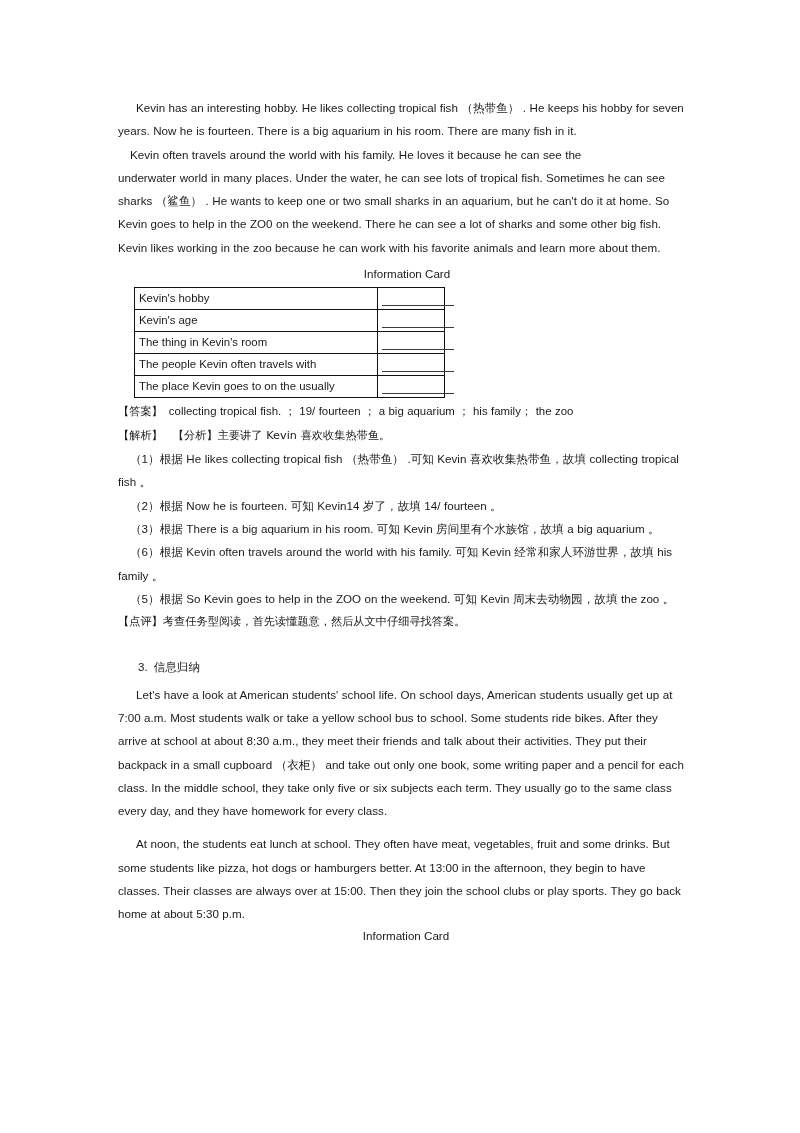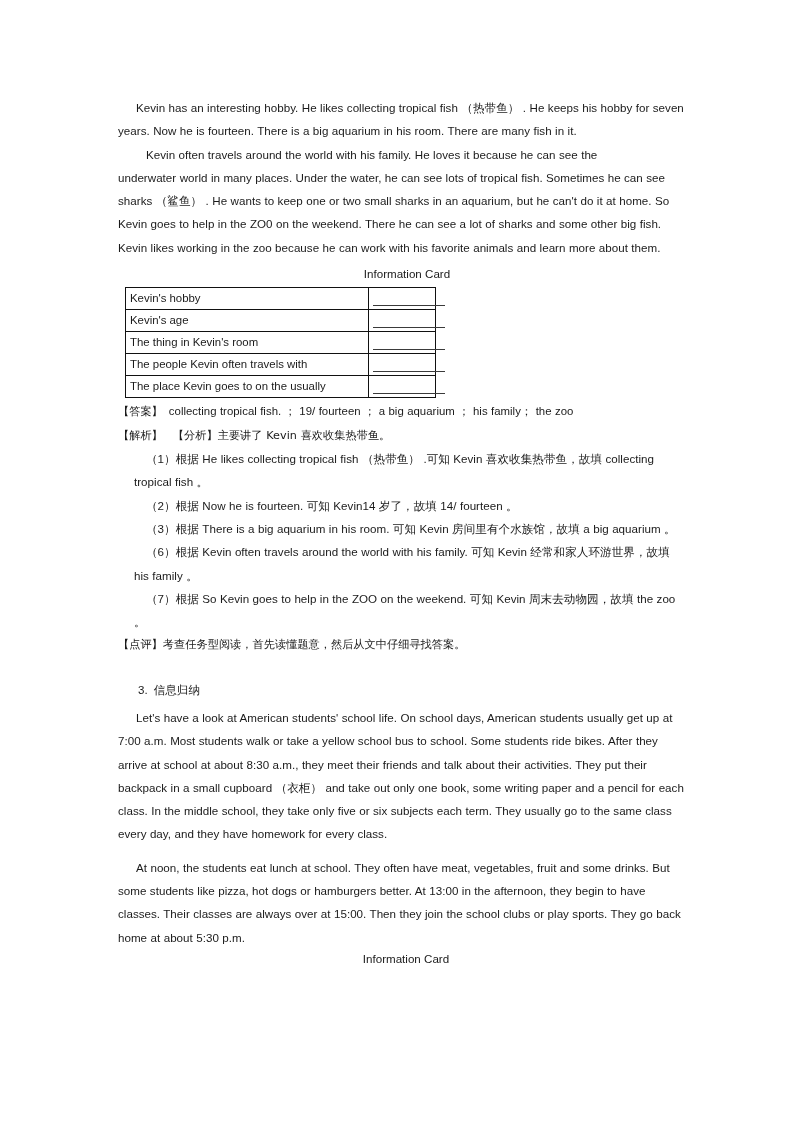--- a/index.html
+++ b/index.html
@@ -35,40 +35,40 @@
   
   .para {
     font-size: 11.6px;
     line-height: 23.3px;
     text-align: left;
     margin: 0;
     letter-spacing: 0.02px;
     word-spacing: 0.2px;
   }
   .para.indent { text-indent: 18px; }
-  .para.indent-sm { text-indent: 12px; margin-left: 16px; }
+  .para.indent-sm { text-indent: 12px; }
   .cn { font-family: "DejaVu Sans", "Liberation Sans", sans-serif; font-size: 11.2px; }
   .gap-2 { height: 2px; }
   .gap-5 { height: 5px; }
   .gap-10 { height: 10px; }
   .gap-22 { height: 22px; }
 
   
   .card-caption {
     font-size: 11.6px;
     line-height: 20px;
     text-align: center;
     padding-left: 12px;
   }
   .card-caption.second { padding-left: 10px; }
 
   
   .card-table-wrap {
     margin-top: 3px;
-    margin-left: 7px;
+    margin-left: 16px;
     width: 300px;
     position: relative;
   }
   table.info-card {
     border-collapse: collapse;
     width: 300px;
     table-layout: fixed;
   }
   table.info-card td {
     border: 1.2px solid #111111;
@@ -167,21 +167,21 @@
     </p>
 
     <p class="para ans-line">
       <span class="cn">【解析】</span><span class="sp-wide"></span><span class="cn">【分析】</span><span class="cn">主要讲了 Kevin 喜欢收集热带鱼。</span>
     </p>
 
     <p class="para indent-sm">（1）根据 He likes collecting  tropical  fish  （热带鱼） .可知 Kevin 喜欢收集热带鱼，故填 collecting tropical fish 。</p>
     <p class="para indent-sm">（2）根据 Now he is fourteen. 可知 Kevin14 岁了，故填   14/ fourteen 。</p>
     <p class="para indent-sm">（3）根据 There is a big aquarium      in his room. 可知 Kevin 房间里有个水族馆，故填       a big aquarium 。</p>
     <p class="para indent-sm">（6）根据 Kevin often travels around the world with his family.       可知 Kevin 经常和家人环游世界，故填 his family 。</p>
-    <p class="para indent-sm">（7）根据 So Kevin goes to help in the ZOO on the weekend. 可知 Kevin 周末去动物园，故填 the zoo 。</p>
+    <p class="para indent-sm">（5）根据 So Kevin goes to help in the ZOO on the weekend. 可知 Kevin 周末去动物园，故填 the zoo 。</p>
 
     <p class="para ans-line">
       <span class="cn">【点评】</span><span class="cn">考查任务型阅读，首先读懂题意，然后从文中仔细寻找答案。</span>
     </p>
 
     <div class="gap-22"></div>
 
     <div class="section-heading">
       <span class="num">3.</span><span class="sp-mid"></span><span>信息归纳</span>
     </div>

